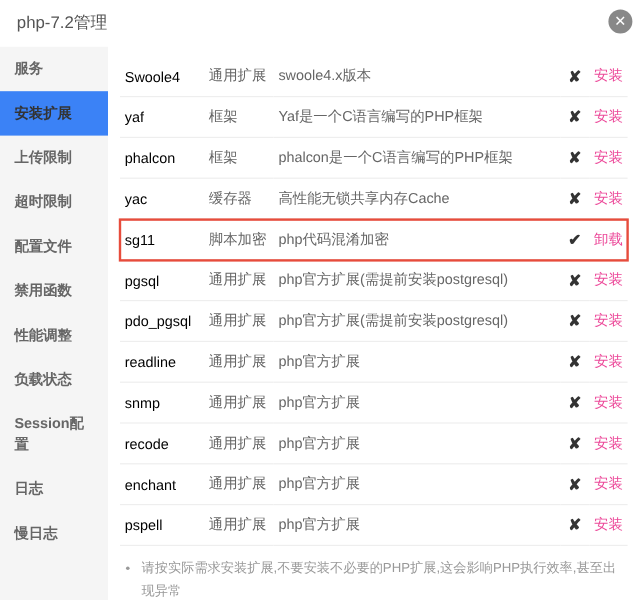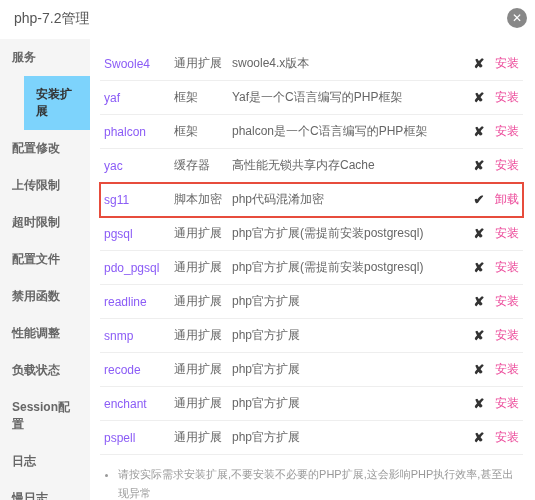--- a/index.html
+++ b/index.html
@@ -3,26 +3,26 @@
 <meta charset="utf-8">
 <style>
 * { margin: 0; padding: 0; box-sizing: border-box; }
 body { font-family: "Microsoft YaHei", Arial, sans-serif; font-size: 12px; color: #333; background: #fff; width: 535px; }
 .modal { position: relative; width: 535px; }
 .modal-header { padding: 10px 14px; font-size: 14px; color: #555; border-bottom: 1px solid transparent; }
 .close-dot { position: absolute; right: 8px; top: 8px; width: 20px; height: 20px; border-radius: 50%; background: #888; color: #fff; display: flex; align-items: center; justify-content: center; font-size: 12px; cursor: pointer; }
 .body { display: flex; }
 .sidebar { width: 90px; background: #f5f5f5; }
 .sidebar-item { padding: 10px 12px; font-size: 12px; color: #666; cursor: pointer; font-weight: bold; }
-.sidebar-item.active { background: #7dd3fc; color: #333; margin-left: 24px; }
+.sidebar-item.active { background: #3b82f6; color: #333; }
 .content { flex: 1; padding: 8px 12px 12px 10px; }
 table { width: 100%; border-collapse: collapse; }
 tr { border-bottom: 1px solid #eee; }
 td { padding: 8px 4px; font-size: 12px; color: #666; vertical-align: middle; }
-td.col-name { width: 70px; color: #8b5cf6; }
+td.col-name { width: 70px; color: #000000; }
 td.col-type { width: 58px; }
 td.col-desc { }
 td.col-stat { width: 24px; text-align: center; font-size: 13px; }
 td.col-act { width: 32px; text-align: right; }
 .stat-x { color: #333; font-weight: bold; }
 .stat-v { color: #333; font-weight: bold; }
 .act-install { color: #ec4899; cursor: pointer; }
 .act-uninstall { color: #ec4899; cursor: pointer; }
 tr.highlighted { outline: 2px solid #e74c3c; outline-offset: -1px; }
 .notes { margin-top: 10px; padding-left: 18px; font-size: 11px; color: #999; line-height: 1.7; }
@@ -33,21 +33,20 @@
 
 <div class="modal">
   <div class="modal-header">
     <span>php-7.2管理</span>
     <div class="close-dot">✕</div>
   </div>
   <div class="body">
     <div class="sidebar">
       <div class="sidebar-item">服务</div>
       <div class="sidebar-item active">安装扩展</div>
-      <div class="sidebar-item">配置修改</div>
       <div class="sidebar-item">上传限制</div>
       <div class="sidebar-item">超时限制</div>
       <div class="sidebar-item">配置文件</div>
       <div class="sidebar-item">禁用函数</div>
       <div class="sidebar-item">性能调整</div>
       <div class="sidebar-item">负载状态</div>
       <div class="sidebar-item">Session配置</div>
       <div class="sidebar-item">日志</div>
       <div class="sidebar-item">慢日志</div>
 

